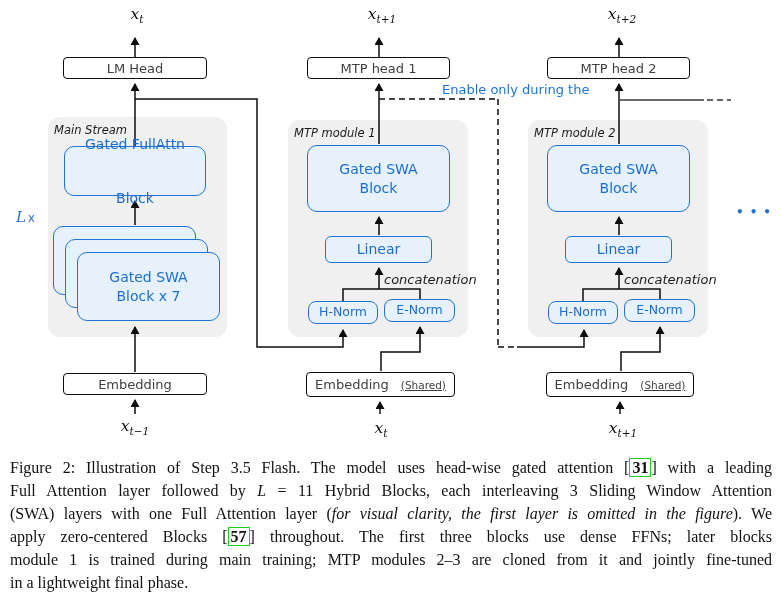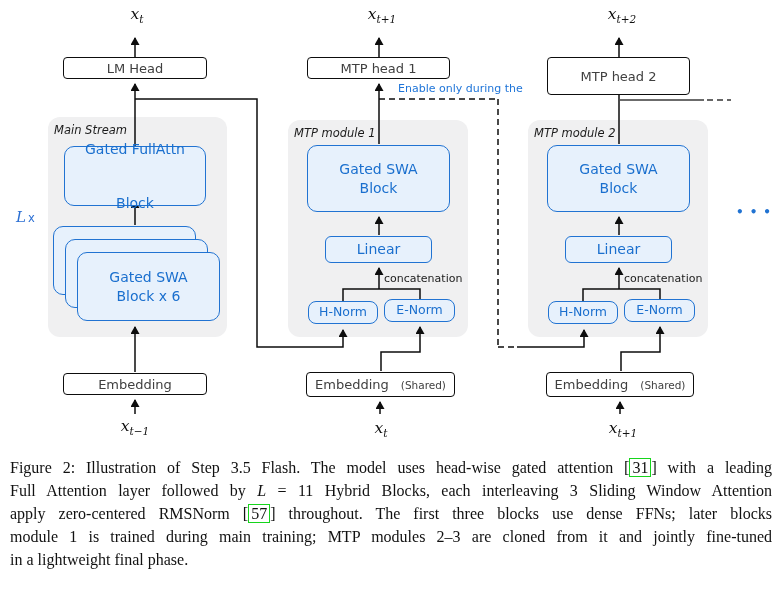--- a/index.html
+++ b/index.html
@@ -13,40 +13,40 @@
   .wires { position:absolute; left:0; top:0; z-index:1; }
 
   .bluebox { position:absolute; background:#e7f1fc; border:1.6px solid #2173d2; color:#1a6fce;
              border-radius:10px; display:flex; flex-direction:column; align-items:center; justify-content:center;
              text-align:center; font-size:14px; line-height:1.3; z-index:2; box-sizing:border-box; }
   .bluebox.small { border-radius:8px; font-size:12.5px; }
   .bluebox.card { z-index:2; }
   .whitebox { position:absolute; background:#ffffff; border:1.7px solid #0d0d0d; color:#404040;
               border-radius:4px; display:flex; align-items:center; justify-content:center;
               font-size:13px; z-index:2; box-sizing:border-box; white-space:nowrap; }
-  .shared-suffix { font-size:10.5px; margin-left:12px; }
+  .shared-suffix { font-size:10.5px; margin-left:12px;text-decoration:underline; }
 
   .mathvar { position:absolute; transform:translateX(-50%); z-index:3; color:#111;
              font-family:"DejaVu Serif", serif; font-size:15.5px; white-space:nowrap; }
   .mathvar i { font-style:italic; }
   .mathvar sub { font-size:10.5px; font-style:italic; line-height:0; }
 
   .repeat-label { position:absolute; z-index:3; color:#2b6fd3; font-size:15px; white-space:nowrap;text-align:center; }
   .repeat-label i { font-family:"DejaVu Serif", serif; font-style:italic; }
   .repeat-label .l-x { font-size:11.5px; font-family:"DejaVu Sans", sans-serif; margin-left:2px; }
 
-  .note-line { position:absolute; z-index:3; color:#1e74d8; font-size:11px; white-space:nowrap; }
-  .concat { position:absolute; z-index:3; font-size:11px; color:#1b1b1b; white-space:nowrap; }
+  .note-line { position:absolute; z-index:3; color:#1e74d8; font-size:13px; white-space:nowrap;margin-left:44px; }
+  .concat { position:absolute; z-index:3; font-style:italic; font-size:13px; color:#1b1b1b; white-space:nowrap; }
   .dots { position:absolute; z-index:3; color:#2173d2; font-size:12px; font-weight:bold; letter-spacing:6px; white-space:nowrap; }
 
   .caption { position:absolute; left:10px; right:9px; top:456px; font-family:"Liberation Serif", serif;
              font-size:16px; color:#111; }
   .cap-line { line-height:23px; text-align:justify; text-align-last:justify; white-space:normal; }
   .cap-line.last { text-align-last:auto; }
-  .caption .cite { border:1.6px solid #16d51c; padding:0 2px; }
+  .caption .cite { border:1.6px solid #16d51c; padding:0 2px;font-weight:bold; }
   .caption .mi { font-style:italic; }
   .caption .it { font-style:italic; }
 </style>
 </head>
 <body>
 
 <div class="page">
   <div class="diagram">
 
     <div class="panel" style="left:48px; top:117px; width:179px; height:220px;"></div>
@@ -93,29 +93,29 @@
       <path d="M620,100 L704,100" fill="none" stroke="#3a3a3a" stroke-width="1.5"></path>
       <path d="M707,100 L731,100" fill="none" stroke="#666" stroke-width="1.8" stroke-dasharray="6,4"></path>
     </svg>
 
     <div class="mathvar" style="left:137px; top:5px;"><i>x</i><sub>t</sub></div>
     <div class="whitebox" style="left:63px; top:57px; width:144px; height:22px;">
         <span>LM Head</span>
       </div>
     <div class="panel-label" style="left:54px; top:123px;">Main Stream</div>
     <div class="repeat-label" style="left:16px; top:208px;"><i>L</i><span class="l-x">x</span></div>
-    <div class="bluebox" style="left:64px; top:146px; width:142px; height:60px;gap:36px;">
+    <div class="bluebox" style="left:64px; top:146px; width:142px; height:50px;gap:36px;">
       <span>Gated FullAttn</span>
       <span>Block</span>
     </div>
     <div class="bluebox card" style="left:53px; top:226px; width:143px; height:69px;"></div>
     <div class="bluebox card" style="left:65px; top:239px; width:143px; height:69px;"></div>
     <div class="bluebox card" style="left:77px; top:252px; width:143px; height:69px;">
       <span>Gated SWA</span>
-      <span>Block x 6</span>
+      <span>Block x 7</span>
     </div>
     <div class="whitebox" style="left:63px; top:373px; width:144px; height:22px;">
         <span>Embedding</span>
       </div>
     <div class="mathvar" style="left:135px; top:417px;"><i>x</i><sub>t−1</sub></div>
 
     <div class="mathvar" style="left:382px; top:5px;"><i>x</i><sub>t+1</sub></div>
     <div class="whitebox" style="left:307px; top:57px; width:143px; height:22px;">
         <span>MTP head 1</span>
       </div>
@@ -135,21 +135,21 @@
     <div class="bluebox small" style="left:384px; top:299px; width:71px; height:23px;">
         <span>E-Norm</span>
       </div>
     <div class="whitebox" style="left:306px; top:372px; width:149px; height:25px;">
       <span>Embedding</span>
       <span class="shared-suffix">(Shared)</span>
     </div>
     <div class="mathvar" style="left:381px; top:419px;"><i>x</i><sub>t</sub></div>
 
     <div class="mathvar" style="left:622px; top:5px;"><i>x</i><sub>t+2</sub></div>
-    <div class="whitebox" style="left:547px; top:57px; width:143px; height:38px;">
+    <div class="whitebox" style="left:547px; top:57px; width:143px; height:22px;">
         <span>MTP head 2</span>
       </div>
     <div class="panel-label" style="left:534px; top:126px;text-align:center;">MTP module 2</div>
     <div class="bluebox" style="left:547px; top:145px; width:143px; height:67px;">
       <span>Gated SWA</span>
       <span>Block</span>
     </div>
     <div class="bluebox" style="left:565px; top:236px; width:107px; height:27px; border-radius:6px;">
         <span>Linear</span>
       </div>
@@ -165,17 +165,18 @@
       <span class="shared-suffix">(Shared)</span>
     </div>
     <div class="mathvar" style="left:623px; top:419px;"><i>x</i><sub>t+1</sub></div>
 
     <div class="dots" style="left:736px; top:205px;">•••</div>
   </div>
 
   <div class="caption">
     <div class="cap-line"><span>Figure 2: Illustration of Step 3.5 Flash. The model uses head-wise gated attention [</span><span class="cite">31</span><span>] with a leading</span></div>
     <div class="cap-line"><span>Full Attention layer followed by </span><span class="mi">L</span><span> = 11 Hybrid Blocks, each interleaving 3 Sliding Window Attention</span></div>
-    <div class="cap-line"><span>apply zero-centered RMSNorm [</span><span class="cite">57</span><span>] throughout. The first three blocks use dense FFNs; later blocks</span></div>
+    <div class="cap-line"><span>(SWA) layers with one Full Attention layer (</span><span class="it">for visual clarity, the first layer is omitted in the figure</span><span>). We</span></div>
+    <div class="cap-line"><span>apply zero-centered Blocks [</span><span class="cite">57</span><span>] throughout. The first three blocks use dense FFNs; later blocks</span></div>
     <div class="cap-line"><span>module 1 is trained during main training; MTP modules 2–3 are cloned from it and jointly fine-tuned</span></div>
     <div class="cap-line last"><span>in a lightweight final phase.</span></div>
   </div>
 </div>
 
 </body></html>

